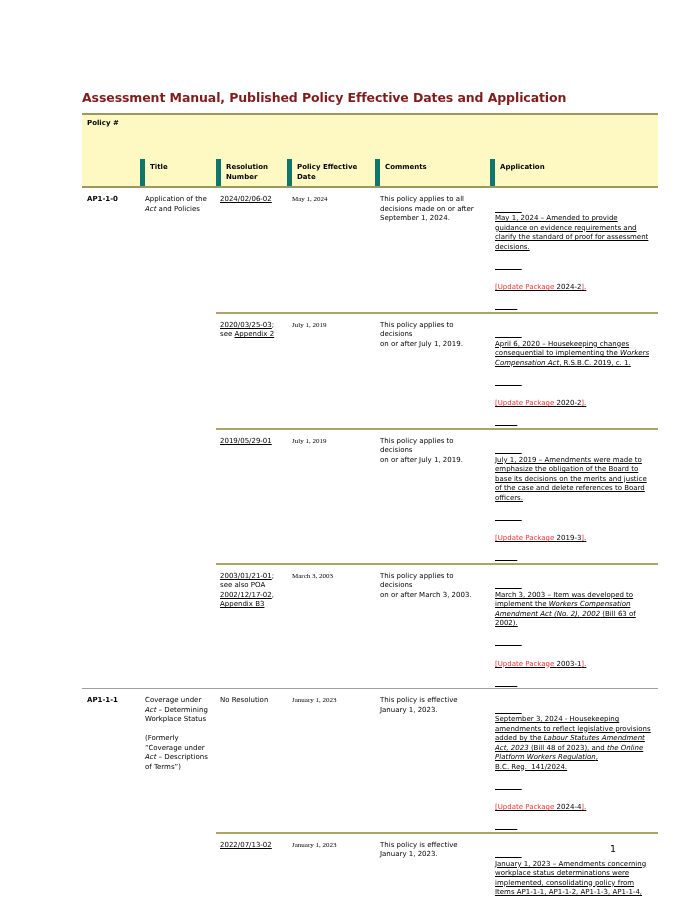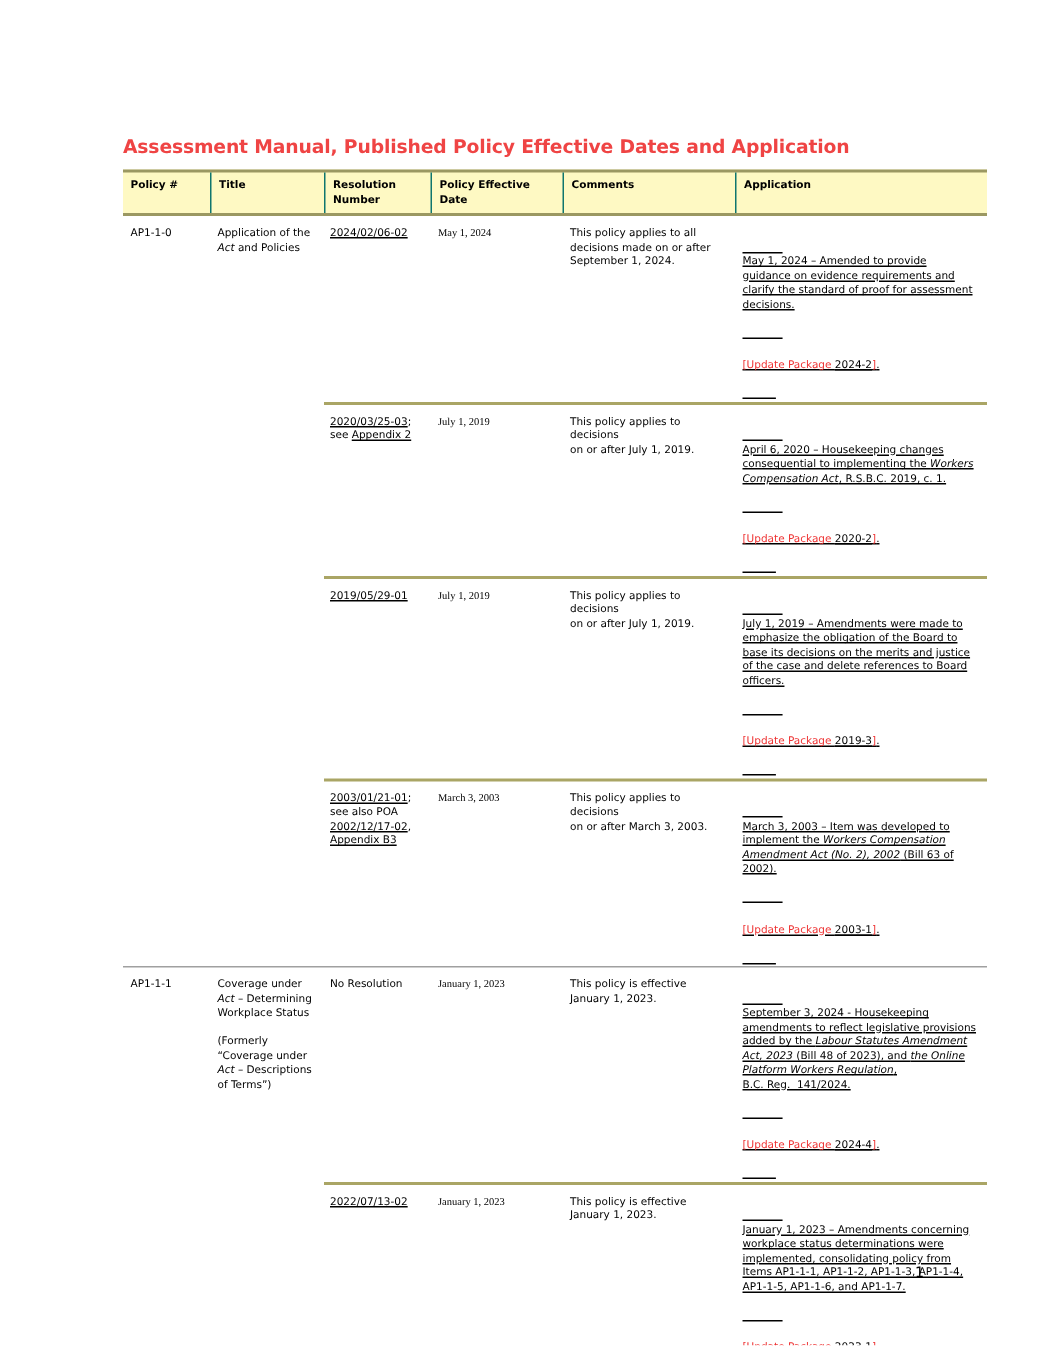--- a/index.html
+++ b/index.html
@@ -7,40 +7,40 @@
   .page {
     position: relative;
     width: 697px; height: 897px;
     background: #ffffff;
     font-family: "DejaVu Sans", sans-serif;
     color: #000;
     overflow: hidden;
   }
   .content { position: absolute; left: 82px; top: 90px; width: 576px; }
   .doc-title {
-    font-size: 12.5px; font-weight: bold; color: #ef4444;
+    font-size: 12.5px; font-weight: bold; color: #7f1d1d;
     white-space: nowrap; margin-bottom: 8px; letter-spacing: -0.1px;
   }
   
   .tbl-header {
     display: grid;
     grid-template-columns: 58px 76px 71px 88px 115px 168px;
     background: #fef9c3;
     border-top: 2px solid #9b9862;
     border-bottom: 2px solid #9b9862;
   }
   .hcell {
     font-size: 7px; font-weight: bold; line-height: 9.5px;
     padding: 4px 3px 4px 5px; white-space: pre-wrap;
   }
-  .hcell + .hcell { border-left: 1px solid #0f766e; }
+  .hcell + .hcell { border-left: 5px solid #0f766e; margin-top: 44px; }
   
   .group { display: grid; grid-template-columns: 58px 76px 442px; }
   .policy-cell {
-    font-size: 7px; font-weight: normal; padding: 7px 2px 0 5px; line-height: 9.5px;
+    font-size: 7px; font-weight: bold; padding: 7px 2px 0 5px; line-height: 9.5px;
   }
   .title-cell {
     font-size: 7px; padding: 7px 3px 0 5px; line-height: 9.5px; white-space: pre-wrap;
   }
   .entries { display: block; }
   .entry {
     display: grid;
     grid-template-columns: 71px 88px 115px 168px;
     padding-top: 7px;
   }

